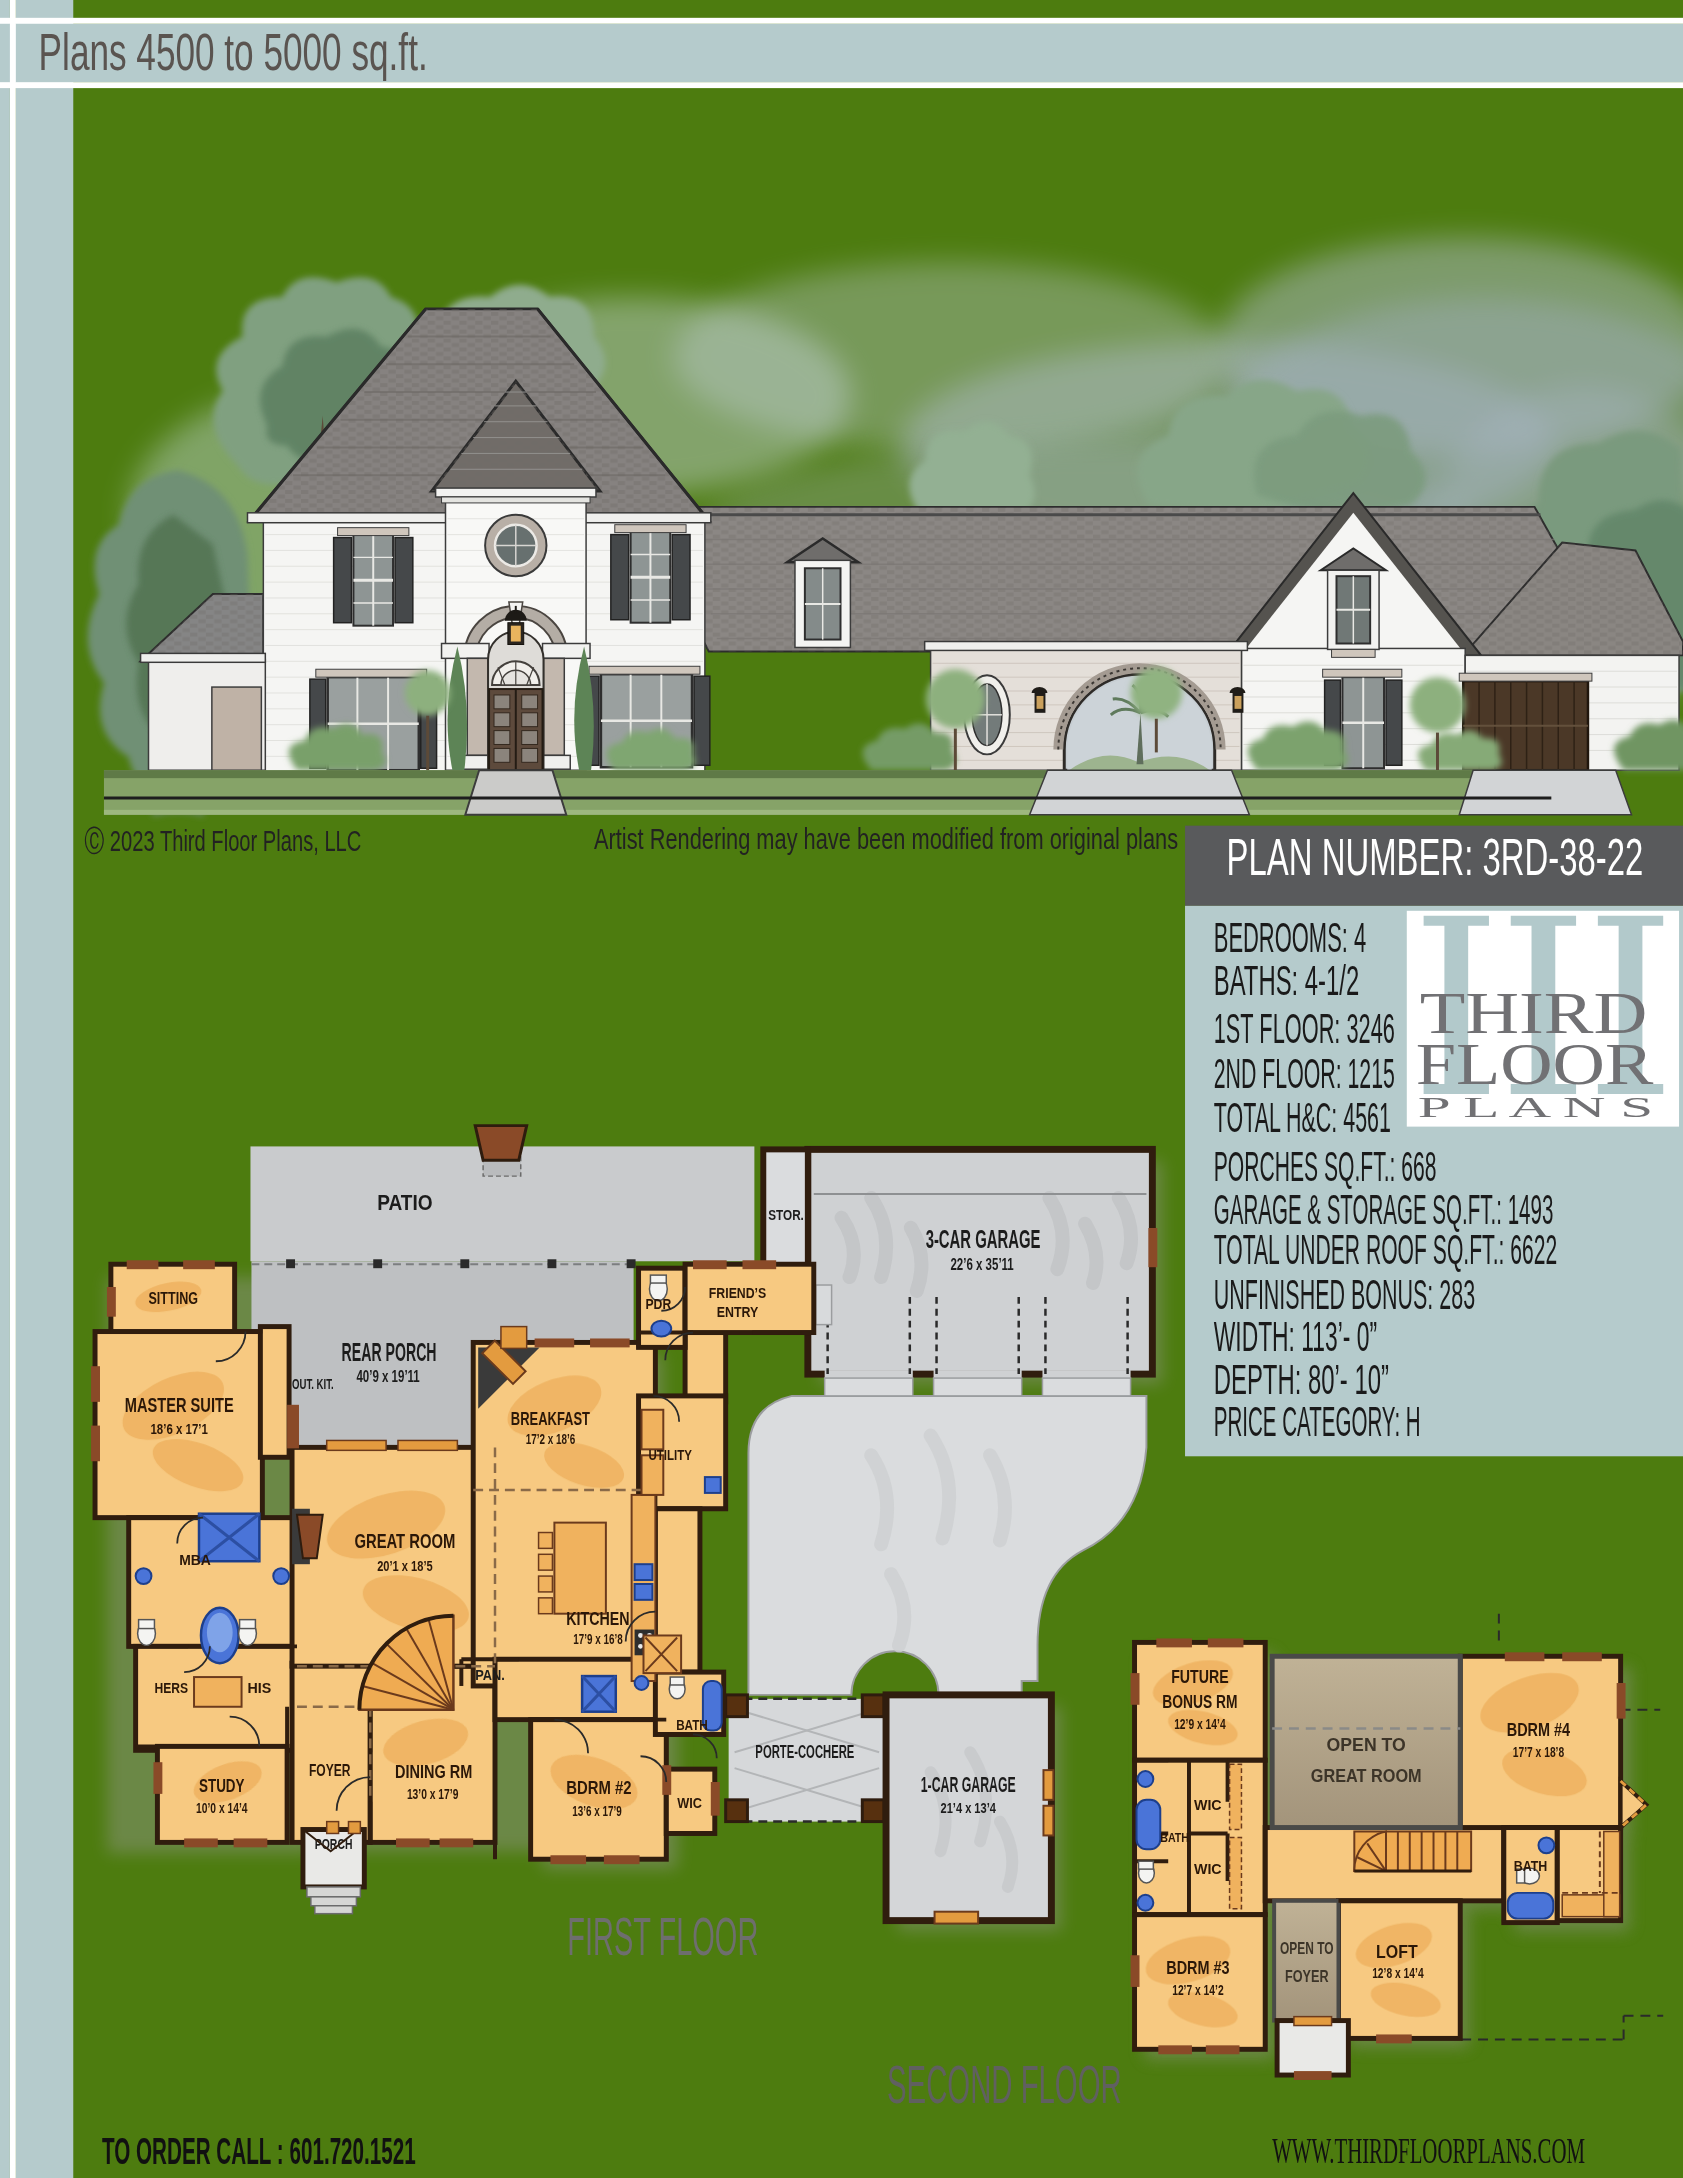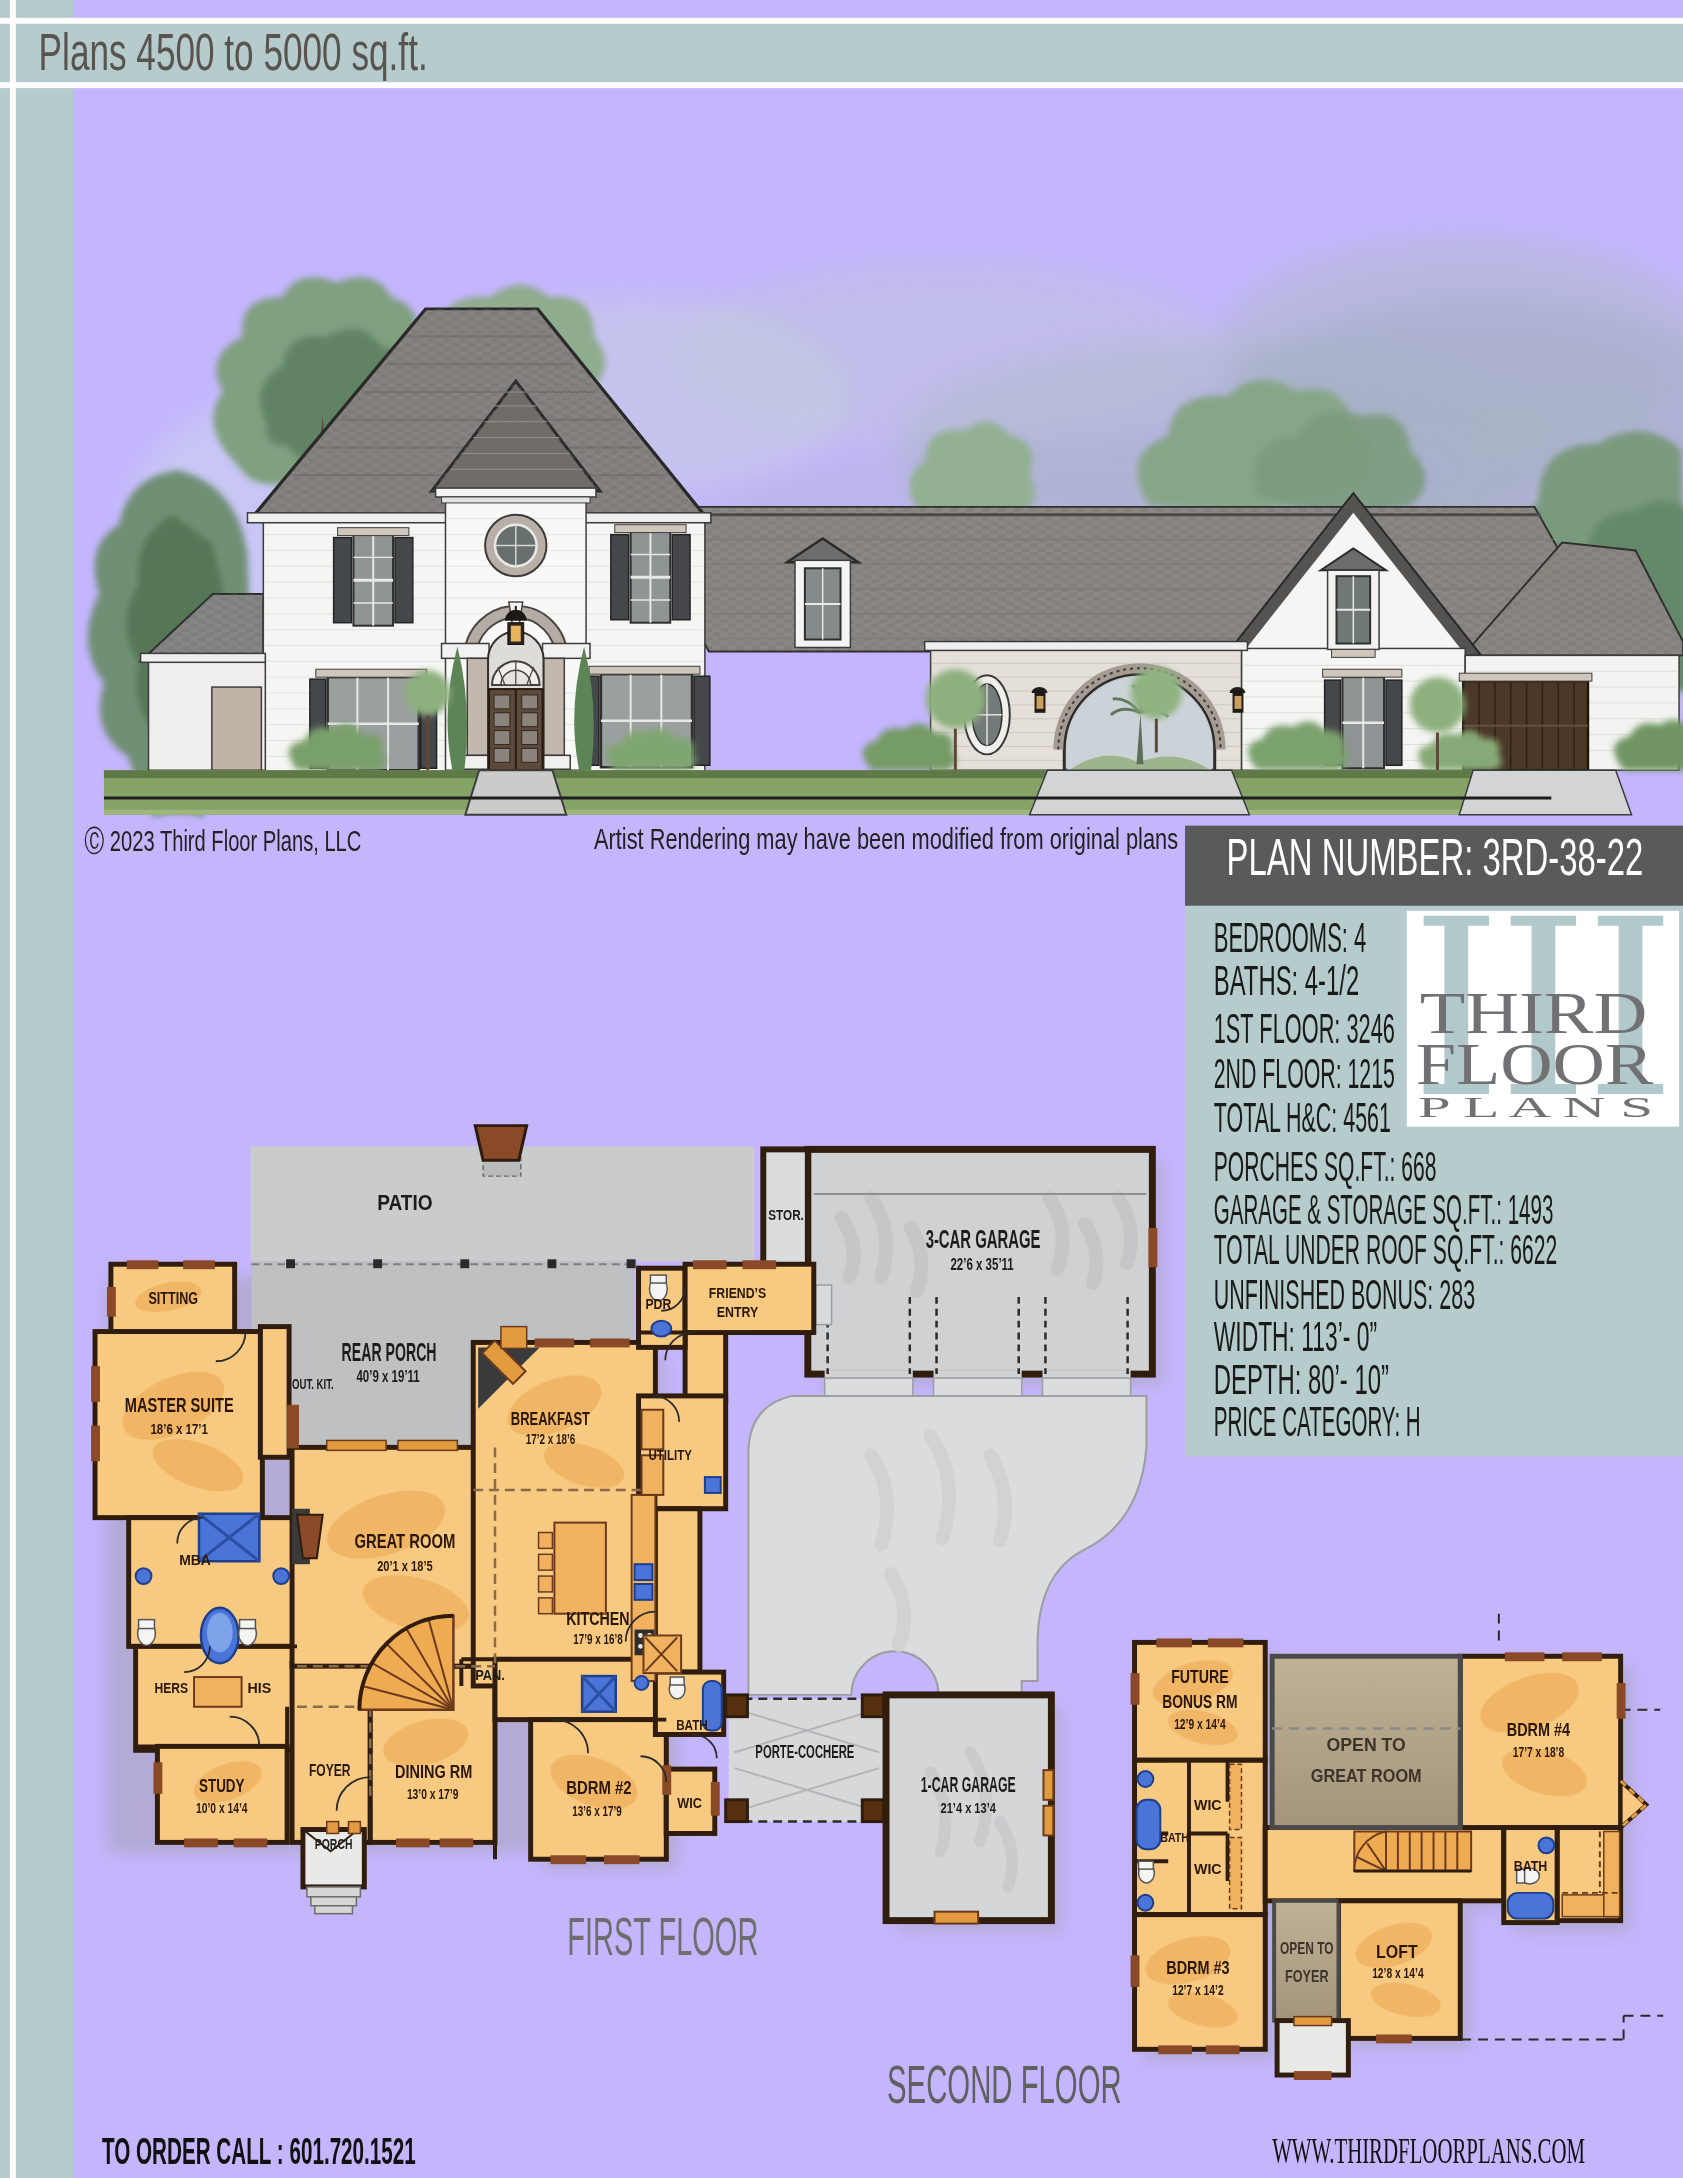--- a/index.html
+++ b/index.html
@@ -1,16 +1,16 @@
 <!DOCTYPE html>
 <html><head>
 <meta charset="utf-8">
 <style>
   html,body{margin:0;padding:0;background:#ffffff;}
-  #page{position:relative;width:1683px;height:2178px;background:#c4b5fd;overflow:hidden;
+  #page{position:relative;width:1683px;height:2178px;background:#4d7c0f;overflow:hidden;
         font-family:"Liberation Sans", sans-serif;}
   svg{position:absolute;left:0;top:0;}
   text{font-family:"Liberation Sans", sans-serif;}
   .ser{font-family:"Liberation Serif", serif;}
 </style>
 </head>
 <body>
 <div id="page">
 <svg width="1683" height="2178" viewBox="0 0 1700 2200">
 <defs>

